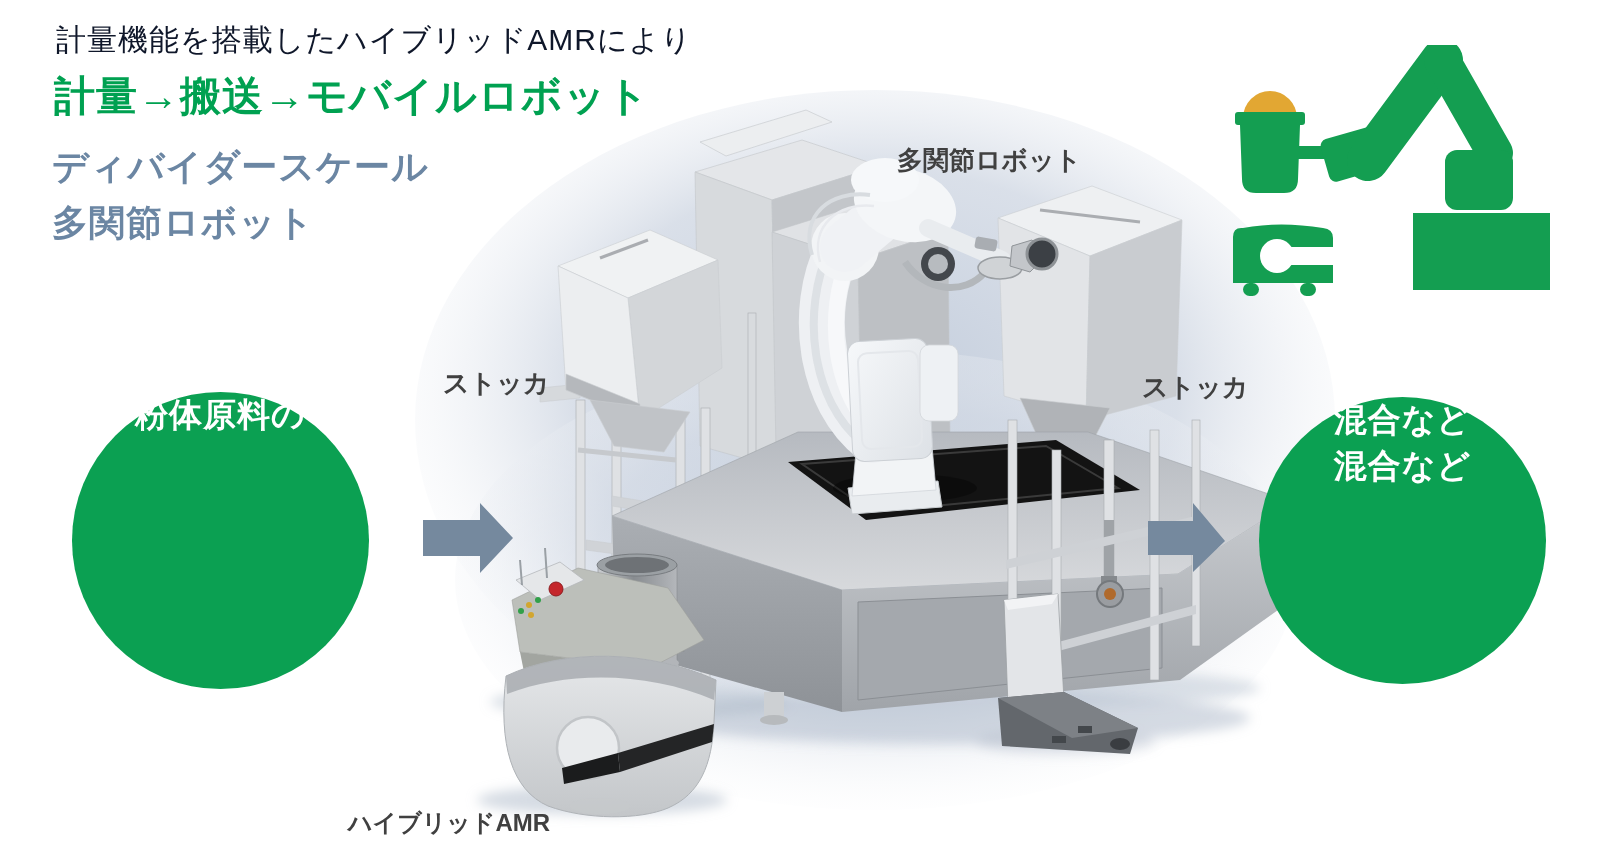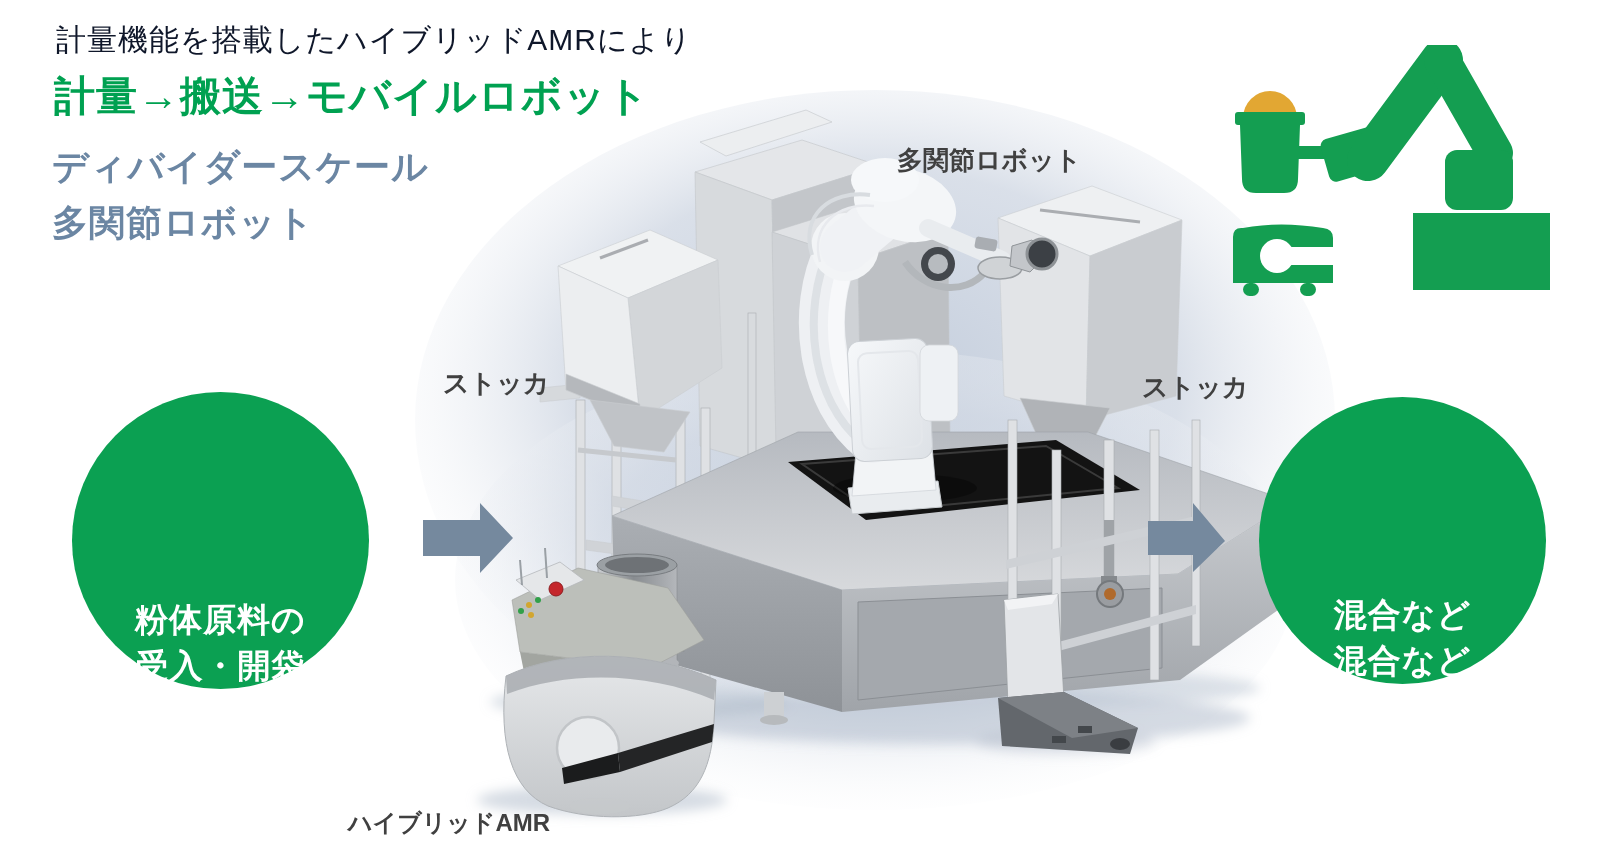--- a/index.html
+++ b/index.html
@@ -39,21 +39,21 @@
   .lbl-articulated { left: 897px; top: 123px; }
   .lbl-stocker-left { left: 443px; top: 346px; }
   .lbl-stocker-right { left: 1142px; top: 350px; }
   .lbl-amr { left: 348px; top: 789px; font-size: 24px; line-height: 28px; }
 
   
   .step-circle {
     border-radius: 50%;
     background: #0ba052;
     display: flex; flex-direction: column;
-    align-items: center; justify-content: flex-end;
+    align-items: center; justify-content: flex-start;
     text-align: center;
     color: #ffffff; font-weight: 700;
     font-size: 33px; line-height: 46px; letter-spacing: 1px;
   }
   .circle-input { left: 72px; top: 392px; width: 297px; height: 297px; }
   .circle-output { left: 1259px; top: 397px; width: 287px; height: 287px; }
 
   .flow-arrow { pointer-events: none; }
   .arrow-left-pos { left: 418px; top: 498px; }
   .arrow-right-pos { left: 1143px; top: 498px; }
@@ -265,21 +265,20 @@
 
 <div class="abs mlabel lbl-articulated">多関節ロボット</div>
 <div class="abs mlabel lbl-stocker-left">ストッカ</div>
 <div class="abs mlabel lbl-stocker-right">ストッカ</div>
 <div class="abs mlabel lbl-amr">
   <div>ハイブリッドAMR</div>
 </div>
 
 <div class="abs step-circle circle-input">
   <span>粉体原料の</span>
-  <span>受入・開袋</span>
 </div>
 <div class="abs step-circle circle-output">
   <span>混合など</span>
   <span>混合など</span>
 </div>
 
 <svg class="abs flow-arrow arrow-left-pos" width="100" height="80" viewBox="0 0 100 80">
   <polygon points="5,22 62,22 62,5 95,40 62,75 62,58 5,58" fill="#75899e"></polygon>
 </svg>
 <svg class="abs flow-arrow arrow-right-pos" width="100" height="80" viewBox="0 0 100 80">

